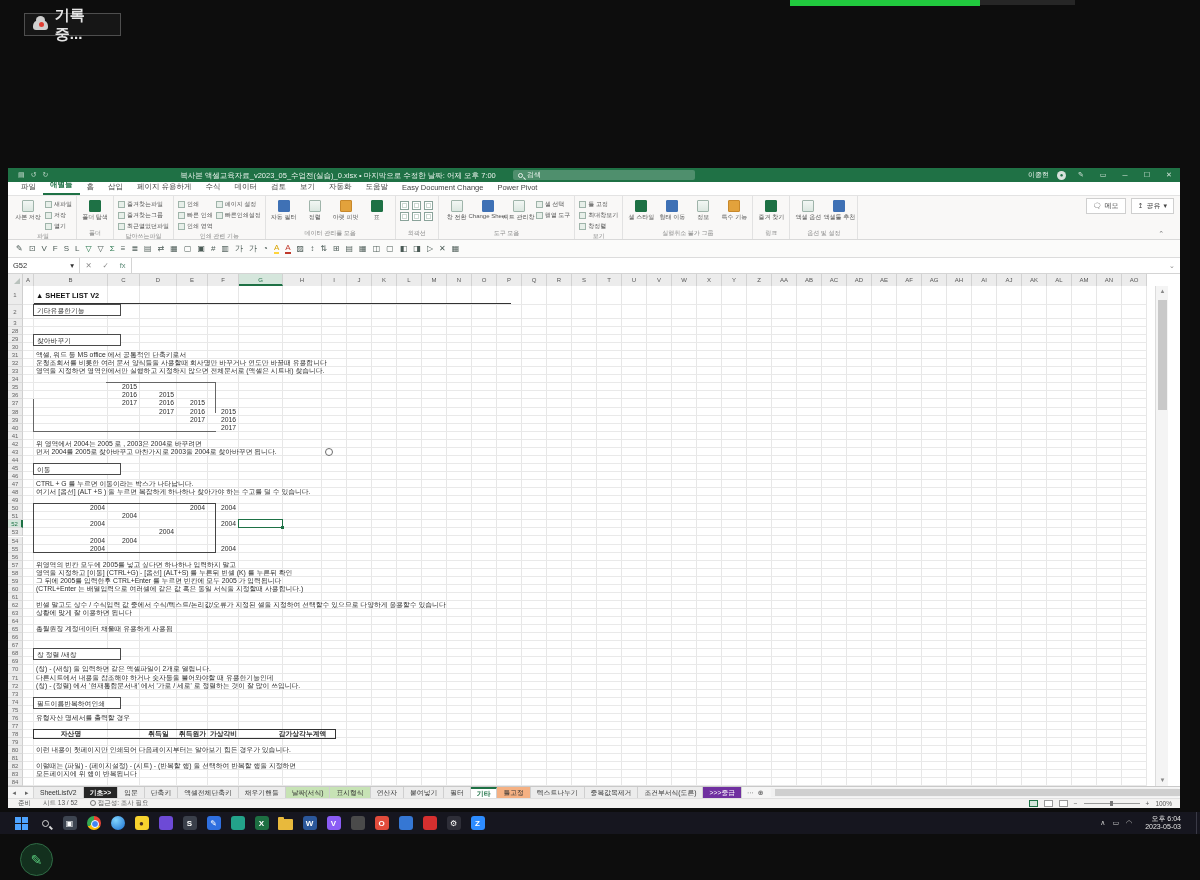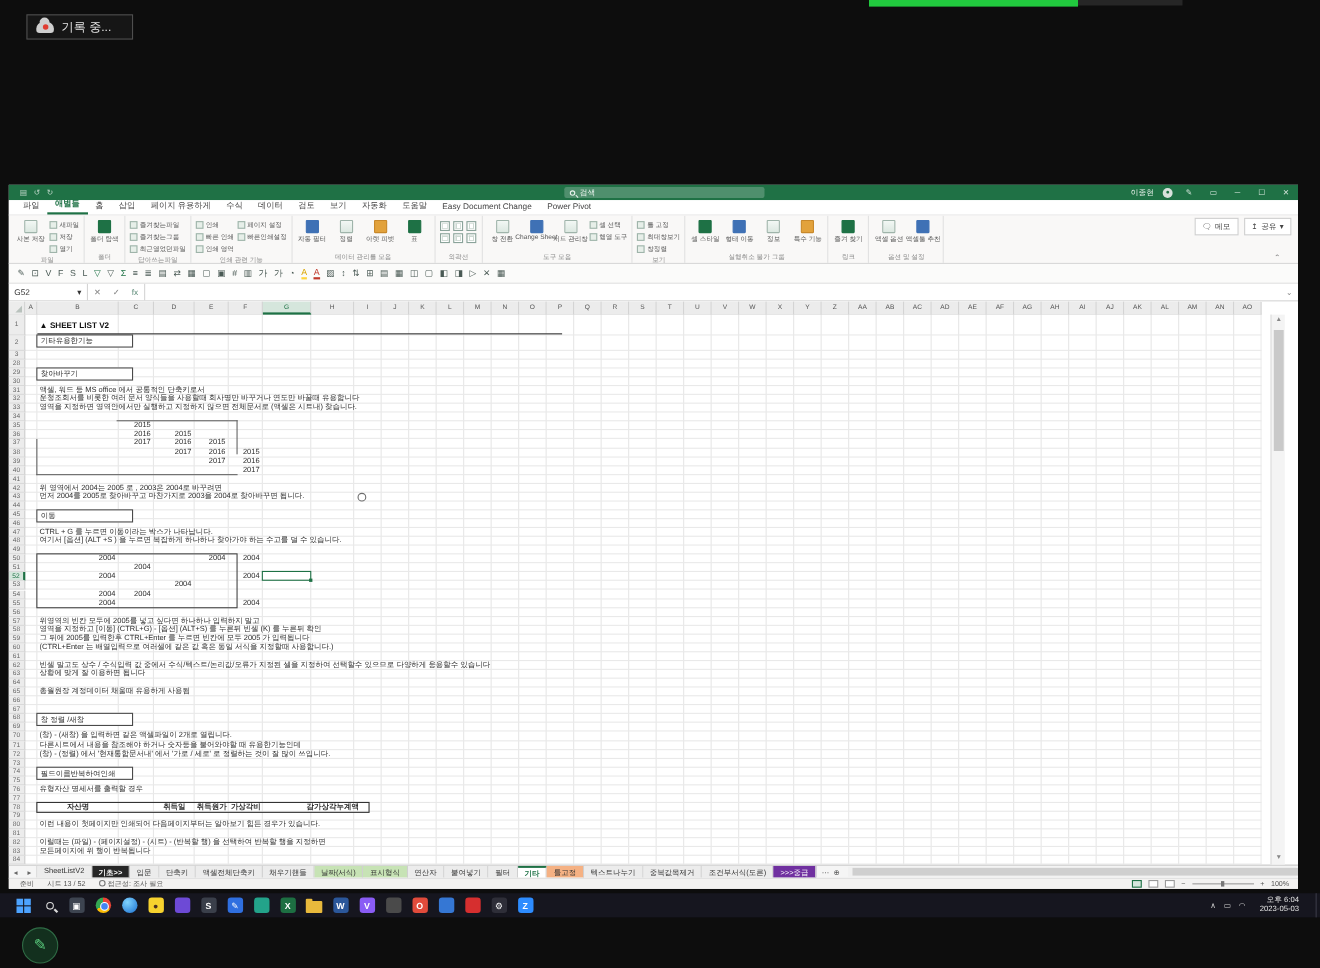--- a/index.html
+++ b/index.html
@@ -9,21 +9,21 @@
 
   
   .sharebar { position:absolute; left:790px; top:0; width:190px; height:6px; background:#21c93e; }
   .sharebar2 { position:absolute; left:980px; top:0; width:95px; height:5px; background:#262626; }
 
   
   .recpill { position:absolute; left:24px; top:13px; width:97px; height:23px; background:#161616; border:1px solid #4e4e4e; display:flex; align-items:center; gap:7px; padding:0 8px; }
   .cloud { position:relative; width:16px; height:10px; background:#cfcfcf; border-radius:6px 6px 3px 3px; }
   .cloud:before { content:""; position:absolute; left:3px; top:-4px; width:9px; height:8px; background:#cfcfcf; border-radius:50%; }
   .cloud .dot { position:absolute; left:6px; top:2px; width:5px; height:5px; background:#e03c31; border-radius:50%; z-index:2; }
-  .recpill span { color:#e6e6e6; font-size:11px; }
+  .recpill span { color:#e6e6e6; font-size:15px;font-weight:bold; }
 
   
   #xl { position:absolute; left:8px; top:168px; width:1172px; height:640px; background:#fff; font-size:7px; color:#333; }
 
   
   .tbar { position:absolute; left:0; top:0; right:0; height:14px; background:#1f7145; color:#e9f2ec; display:flex; align-items:center; }
   .tbar .qicons { margin-left:10px; display:flex; gap:6px; opacity:.75; font-size:7px; }
   .ttitle { position:absolute; left:110px; width:440px; text-align:center; font-size:7.5px; top:3px; white-space:nowrap; overflow:hidden; }
   .tsearch { position:absolute; left:505px; top:2px; width:182px; height:10px; background:#4f8f6d; border-radius:2px; display:flex; align-items:center; gap:4px; padding-left:5px; color:#eef5f0; font-size:7px; }
   .mag { width:5px; height:5px; border:1px solid #e9f2ec; border-radius:50%; position:relative; }
@@ -162,20 +162,21 @@
   </div>
 
   <div id="xl">
 
     <div class="tbar">
       <div class="qicons">
         <span>▤</span>
         <span>↺</span>
         <span>↻</span>
       </div>
+      <div class="ttitle">복사본 액셀교육자료_v2023_05_수업전(실습)_0.xlsx • 마지막으로 수정한 날짜: 어제 오후 7:00</div>
       <div class="tsearch">
         <span class="mag"></span>
         <span>검색</span>
       </div>
       <div class="tright">
         <span>이종현</span>
         <span class="avatar">●</span>
         <span class="wbtn">✎</span>
         <span class="wbtn">▭</span>
         <span class="wbtn">─</span>

